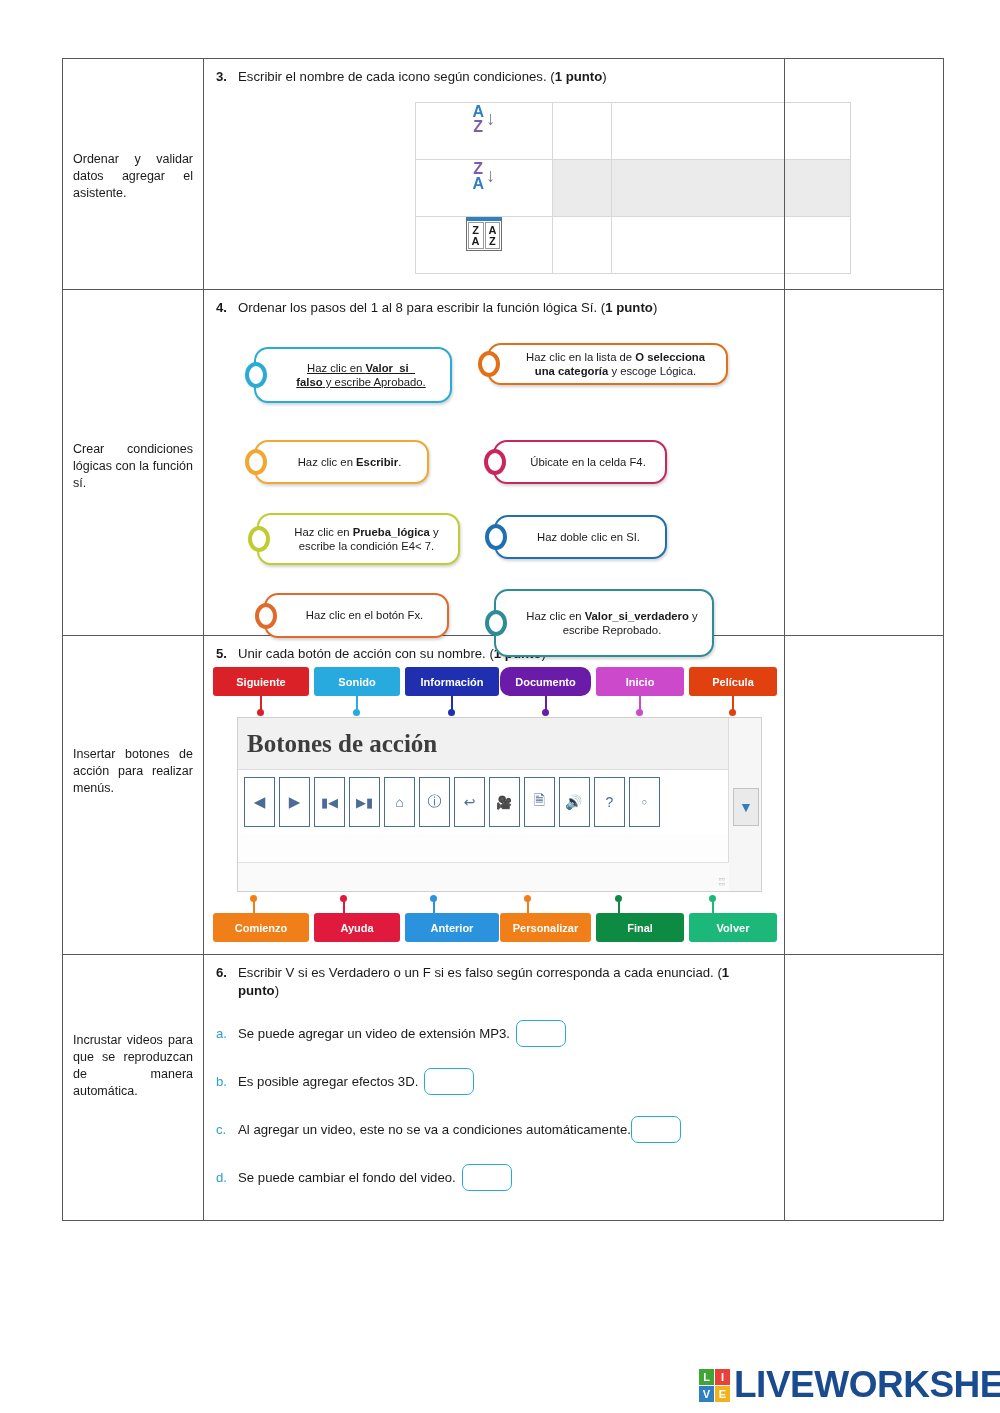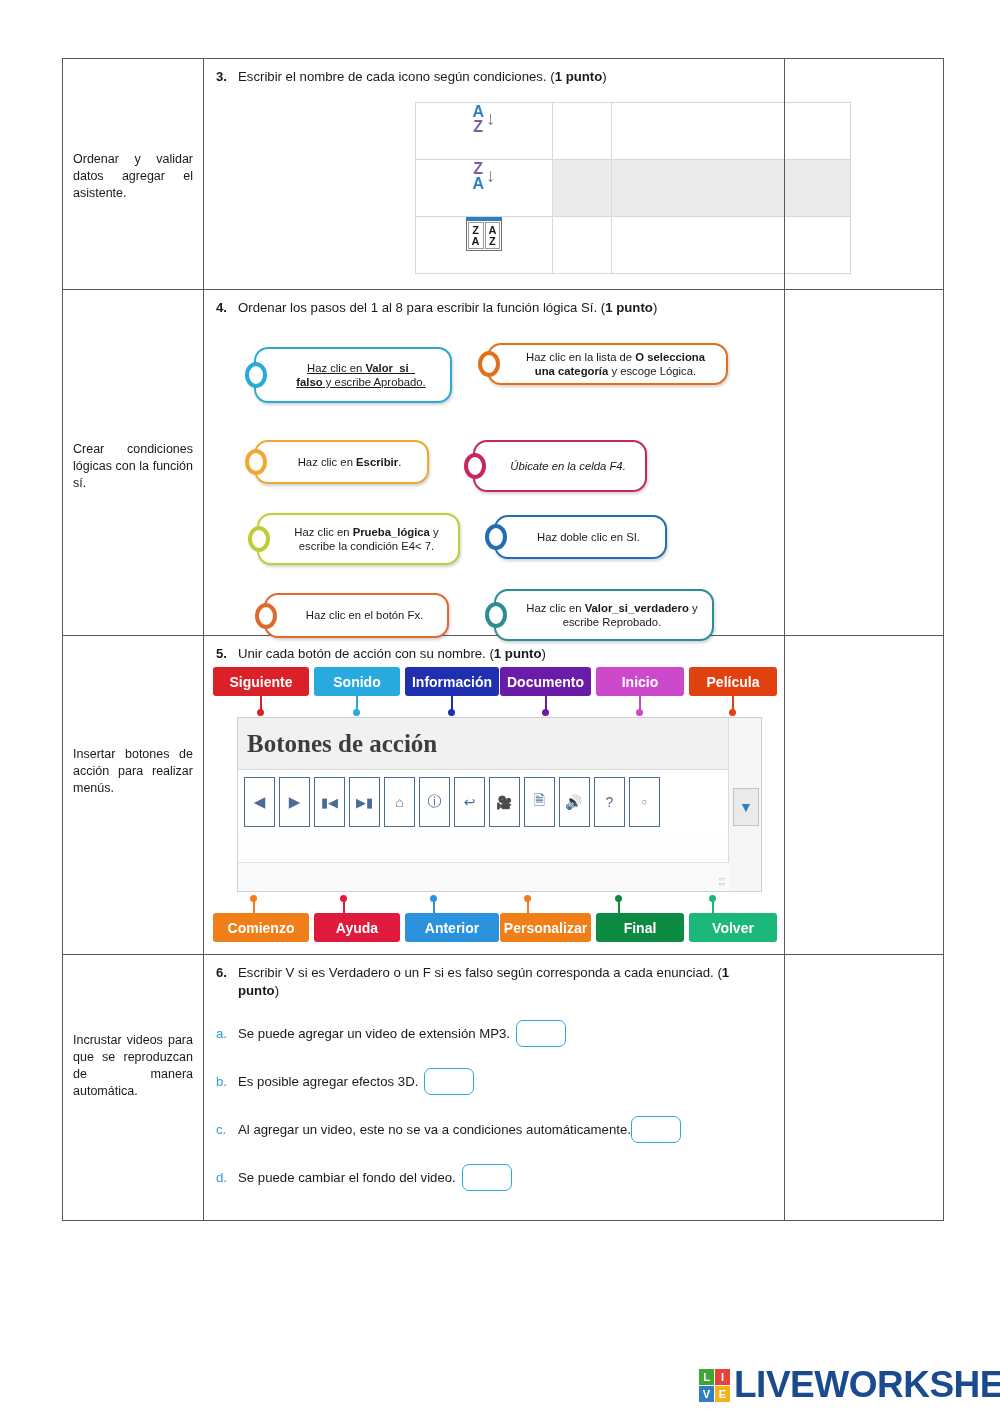--- a/index.html
+++ b/index.html
@@ -124,21 +124,21 @@
   }
   .fbox .ftxt b{font-weight:bold;}
 
   
   .q5wrap{position:relative;height:285px;margin-top:4px;}
   .tag{
     position:absolute;
     height:29px;
     border-radius:3px;
     color:#fff;
-    font-size:14px;
+    font-size:11px;
     font-weight:bold;
     display:flex;align-items:center;justify-content:center;
     box-sizing:border-box;
   }
   .dot{
     position:absolute;
     width:7px;height:7px;border-radius:50%;
   }
   .stem{position:absolute;width:2px;}
 
@@ -345,21 +345,21 @@
           </span>
         </div>
 
         <div class="fbox" id="fb2" style="left: 50px; top: 117px; width: 175px; height: 44px; border-color: rgb(240, 168, 48);">
           <span class="ring" style="border-color: rgb(240, 168, 48);"></span>
           <span class="ftxt">
             <span>Haz clic en </span><b>Escribir</b><span>.</span>
           </span>
         </div>
 
-        <div class="fbox" id="fb3" style="left: 269px; top: 117px; width: 174px; height: 52px; border-color: rgb(201, 37, 94); font-style: italic;">
+        <div class="fbox" id="fb3" style="left: 289px; top: 117px; width: 174px; height: 44px; border-color: rgb(201, 37, 94);">
           <span class="ring" style="border-color: rgb(201, 37, 94);"></span>
           <span class="ftxt">
             <span>Úbicate en la celda F4.</span>
           </span>
         </div>
 
         <div class="fbox" id="fb4" style="left: 53px; top: 190px; width: 203px; height: 52px; border-color: rgb(191, 204, 52);">
           <span class="ring" style="border-color: rgb(191, 204, 52);"></span>
           <span class="ftxt">
             <span>Haz clic en </span><b>Prueba_lógica</b><span> y escribe la condición E4&lt; 7.</span>
@@ -373,21 +373,21 @@
           </span>
         </div>
 
         <div class="fbox" id="fb6" style="left: 60px; top: 270px; width: 185px; height: 45px; border-color: rgb(224, 106, 43);">
           <span class="ring" style="border-color: rgb(224, 106, 43);"></span>
           <span class="ftxt">
             <span>Haz clic en el botón Fx.</span>
           </span>
         </div>
 
-        <div class="fbox" id="fb7" style="left: 290px; top: 266px; width: 220px; height: 52px; border-color: rgb(46, 140, 150);">
+        <div class="fbox" id="fb7" style="left: 290px; top: 266px; width: 220px; height: 68px; border-color: rgb(46, 140, 150);">
           <span class="ring" style="border-color: rgb(46, 140, 150);"></span>
           <span class="ftxt">
             <span>Haz clic en </span><b>Valor_si_verdadero</b><span> y escribe Reprobado.</span>
           </span>
         </div>
 
       </div>
     </td>
 
     <td class="col-score"></td>
@@ -410,21 +410,21 @@
 
         <div class="tag" style="left: 9px; top: 0px; width: 96px; background: rgb(218, 33, 40);">
               <span>Siguiente</span>
             </div>
         <div class="tag" style="left: 110px; top: 0px; width: 86px; background: rgb(41, 170, 223);">
               <span>Sonido</span>
             </div>
         <div class="tag" style="left: 201px; top: 0px; width: 94px; background: rgb(31, 47, 175); justify-content: center;">
               <span>Información</span>
             </div>
-        <div class="tag" style="left: 296px; top: 0px; width: 91px; background: rgb(106, 27, 168);">
+        <div class="tag" style="left: 296px; top: 0px; width: 91px; background: rgb(106, 27, 168); border-radius: 10px;">
               <span>Documento</span>
             </div>
         <div class="tag" style="left: 392px; top: 0px; width: 88px; background: rgb(204, 73, 204);">
               <span>Inicio</span>
             </div>
         <div class="tag" style="left: 485px; top: 0px; width: 88px; background: rgb(225, 64, 15);">
               <span>Película</span>
             </div>
 
         <div class="stem" style="left:56px; top:29px;height:14px;background:#DA2128;"></div>

